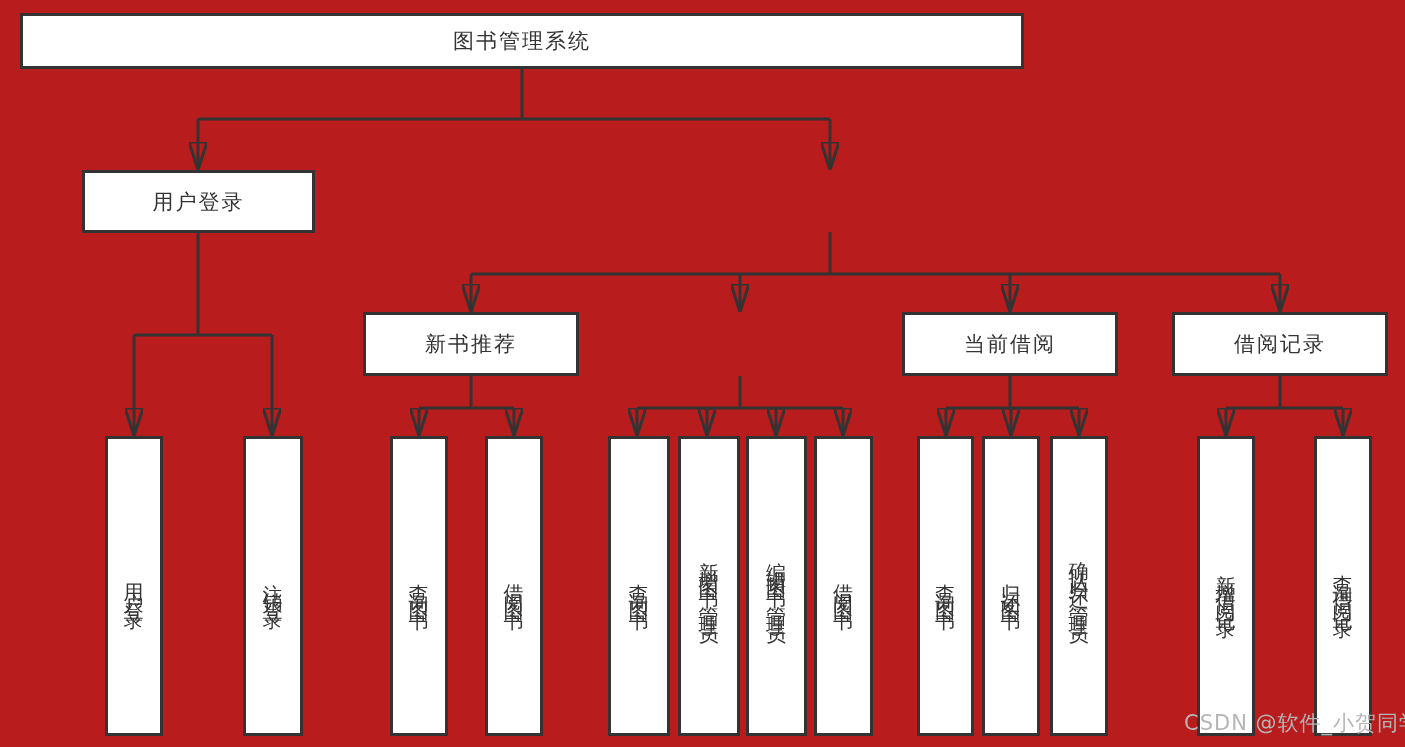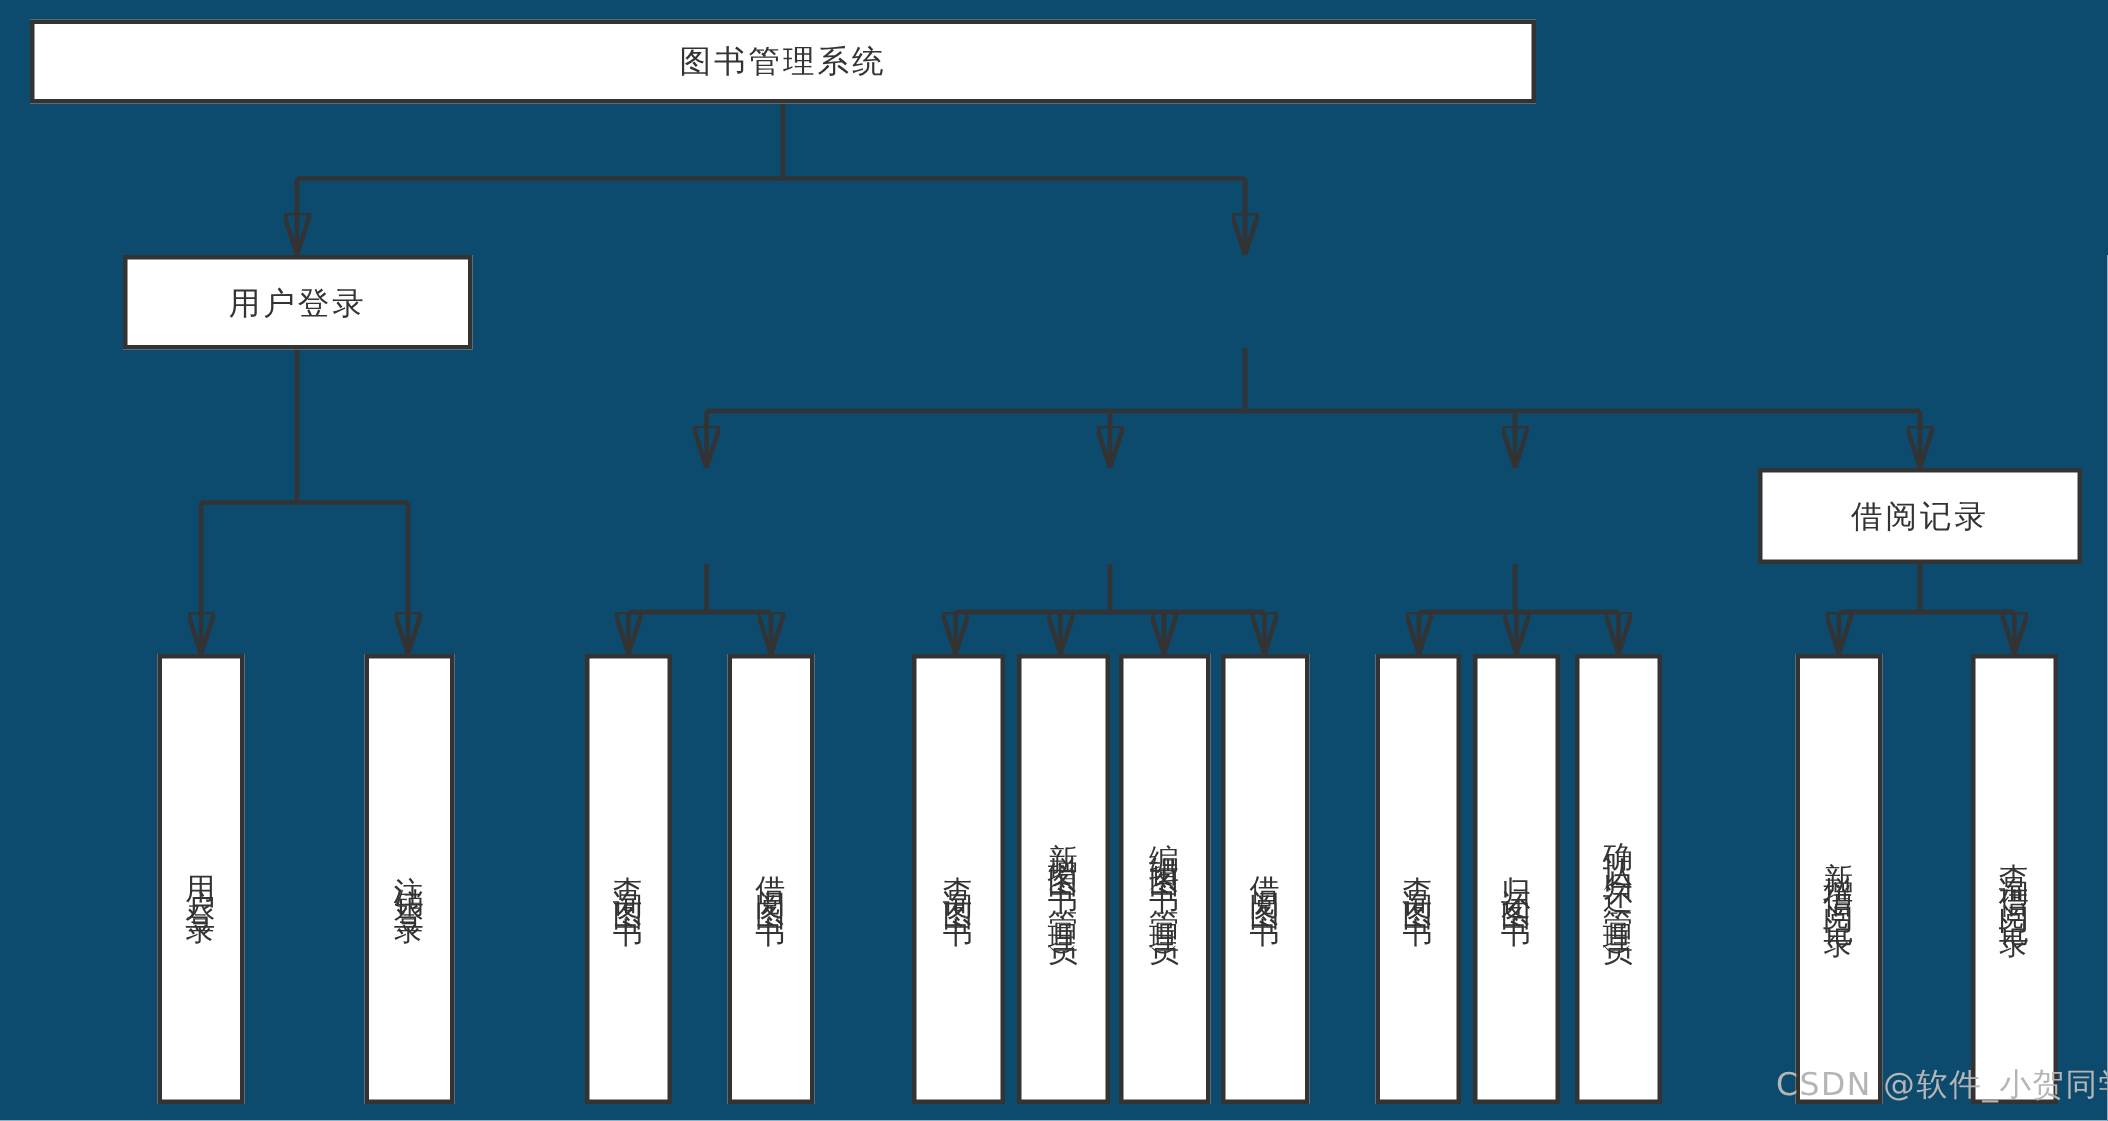--- a/index.html
+++ b/index.html
@@ -1,19 +1,19 @@
 <!DOCTYPE html>
 <html><head>
 <meta charset="utf-8">
 <style>
   html,body { margin:0; padding:0; background:#ffffff; }
   #canvas {
     position:relative;
     width:1405px; height:747px;
-    background:#0c4a6e;
+    background:#b91c1c;
     overflow:hidden;
     font-family:"DejaVu Sans", sans-serif;
     color:#333333;
   }
   .node {
     position:absolute;
     background:#ffffff;
     border:3px solid #333333;
     box-sizing:border-box;
     display:flex;
@@ -93,20 +93,22 @@
 
     <path d="M1280 376 V408 M1226 408 H1343"></path>
     <line x1="1226" y1="408" x2="1226" y2="435" marker-end="url(#arrow)"></line>
     <line x1="1343" y1="408" x2="1343" y2="435" marker-end="url(#arrow)"></line>
   </svg>
 
   <div class="node h" style="left:20px; top:13px; width:1004px; height:56px;">图书管理系统</div>
 
   <div class="node h" style="left:82px; top:170px; width:233px; height:63px;">用户登录</div>
 
+  <div class="node h" style="left:363px; top:312px; width:216px; height:64px;">新书推荐</div>
+  <div class="node h" style="left:902px; top:312px; width:216px; height:64px;">当前借阅</div>
   <div class="node h" style="left:1172px; top:312px; width:216px; height:64px;">借阅记录</div>
 
   <div class="node v" style="left:105px; top:436px; width:58px; height:300px;">
     <span class="lbl">用户登录</span>
   </div>
   <div class="node v" style="left:243px; top:436px; width:60px; height:300px;">
     <span class="lbl">注销登录</span>
   </div>
 
   <div class="node v" style="left:390px; top:436px; width:58px; height:300px;">

